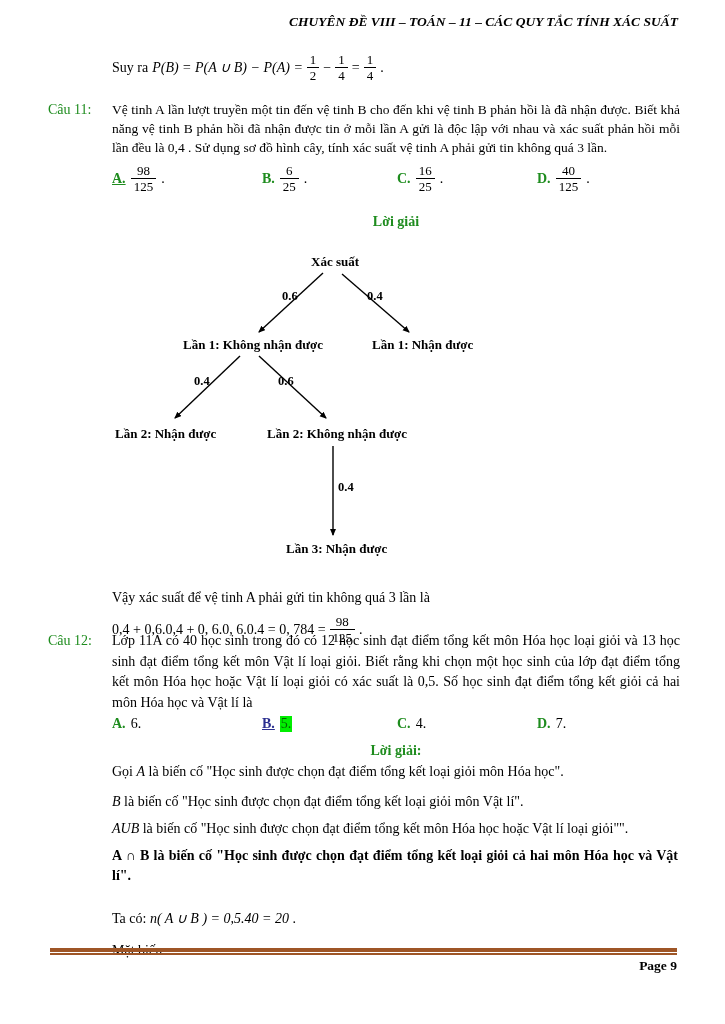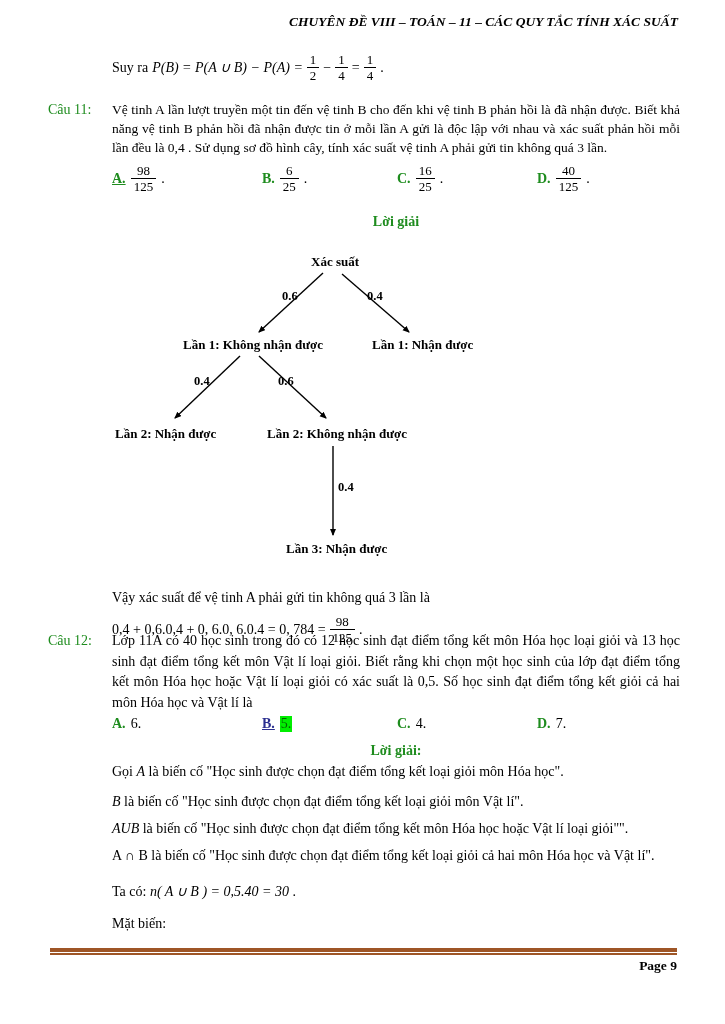--- a/index.html
+++ b/index.html
@@ -42,21 +42,21 @@
   .tprob{font-family:"Liberation Serif",serif;font-size:12.5px;font-weight:bold;}
 
   .concl{position:absolute;top:562px;left:112px;font-size:14px;margin-top:28px;}
   .concl .frow{margin-top:8px;}
 
   .sol12{position:absolute;top:756px;left:112px;width:566px;font-size:14px;line-height:20px;}
   .sol12 p{margin:0;text-align:justify;}
   .sol12 .p1{margin-top:6px;margin-bottom:10px;}
   .sol12 .p2{margin-bottom:7px;}
   .sol12 .p3{margin-bottom:7px;}
-  .sol12 .p4{margin-bottom:16px;}
+  .sol12 .p4{margin-bottom:23px;font-weight:bold;}
   .sol12 .p5{margin-bottom:12px;}
 
   .rule{position:absolute;top:948px;left:50px;right:48px;}
   .rule .thick{height:4px;background:#9E5526;}
   .rule .thin{height:2px;background:#9E5526;margin-top:1px;}
   .page-num{position:absolute;top:958px;right:48px;font-weight:bold;font-size:13.5px;}
   .footer-note{position:absolute;top:1040px;left:0;right:0;text-align:center;
                font-weight:normal;font-style:italic;font-size:13.5px;}
 </style>
 </head>
@@ -188,21 +188,21 @@
       </div>
       <div class="sol-heading">Lời giải:</div>
     </div>
   </div>
 
   <div class="sol12">
     <p class="p1"><span>Gọi </span><span class="mi">A</span><span> là biến cố "Học sinh được chọn đạt điểm tổng kết loại giỏi môn Hóa học".</span></p>
     <p class="p2"><span class="mi">B</span><span> là biến cố "Học sinh được chọn đạt điểm tổng kết loại giỏi môn Vật lí".</span></p>
     <p class="p3"><span class="mi">AUB</span><span> là biến cố "Học sinh được chọn đạt điểm tổng kết môn Hóa học hoặc Vật lí loại giỏi"".</span></p>
     <p class="p4"><span>A ∩ B</span><span> là biến cố "Học sinh được chọn đạt điểm tổng kết loại giỏi cả hai môn Hóa học và Vật lí".</span></p>
-    <p class="p5"><span>Ta có: </span><span class="mi">n( A ∪ B ) = 0,5.40 = 30</span><span> .</span></p>
+    <p class="p5"><span>Ta có: </span><span class="mi">n( A ∪ B ) = 0,5.40 = 20</span><span> .</span></p>
     <p class="p6"><span>Mặt biến:</span></p>
   </div>
 
   <div class="rule">
     <div class="thick"></div>
     <div class="thin"></div>
   </div>
   <div class="page-num">Page 9</div>
   <div class="footer-note">Sưu tầm và biên soạn</div>
 

